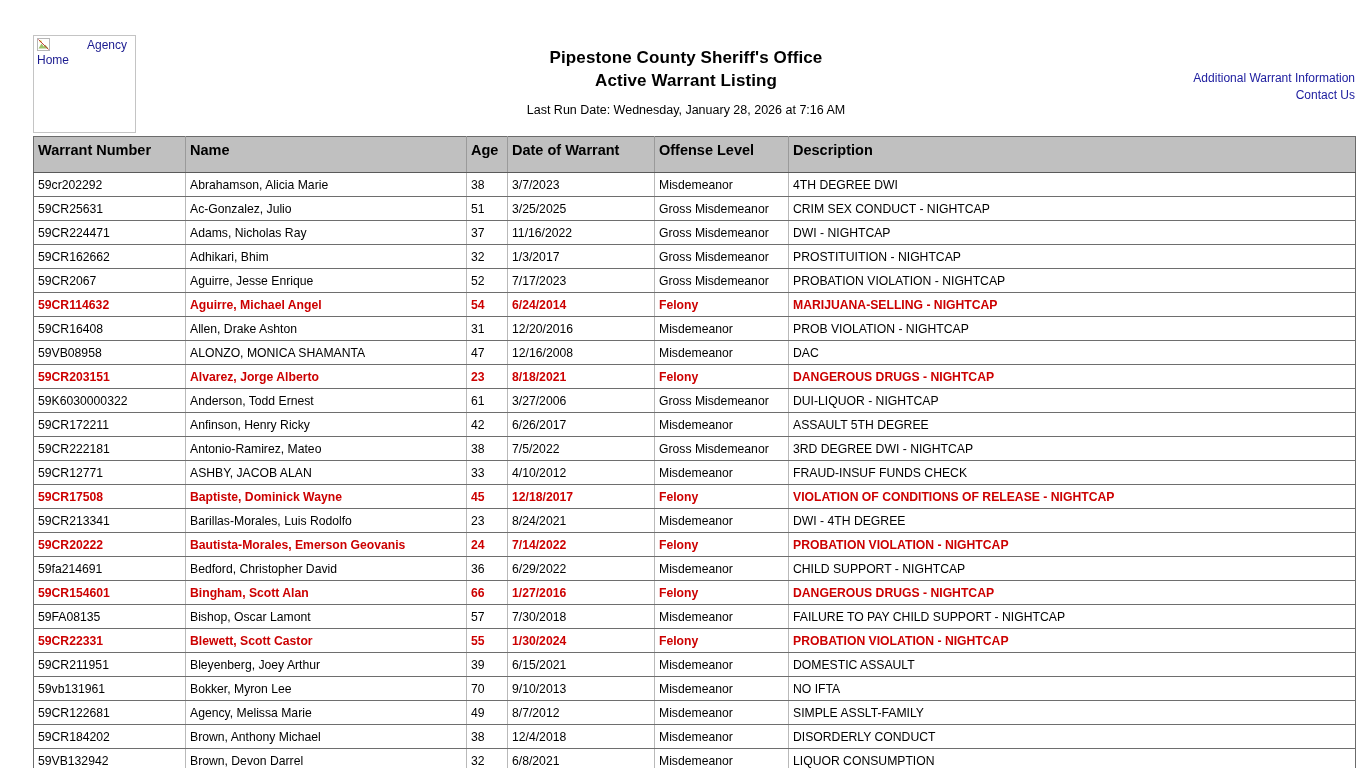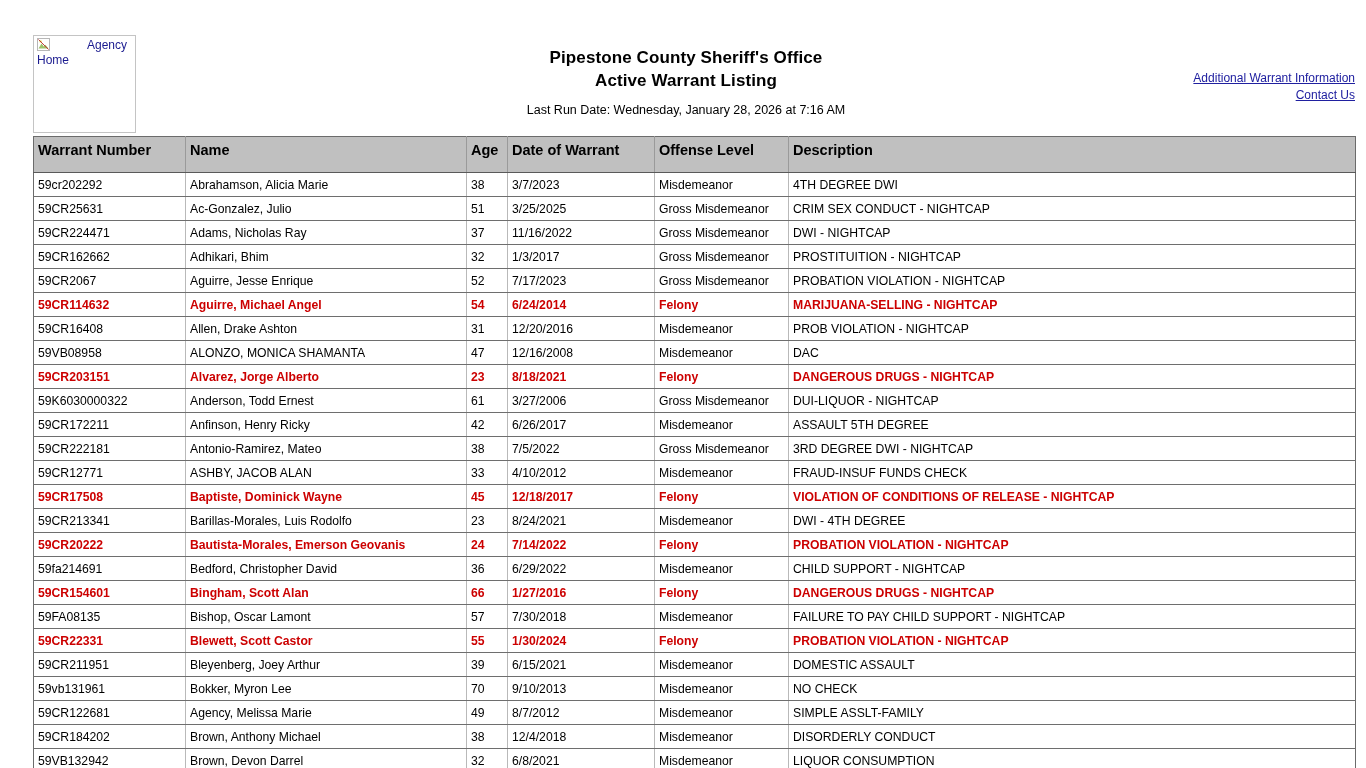--- a/index.html
+++ b/index.html
@@ -82,21 +82,20 @@
     position: absolute;
     right: 11px;
     top: 70px;
     text-align: right;
     line-height: 17px;
   }
   .header-links a {
     display: block;
     font-size: 12px;
     color: #2020a0;
-    text-decoration: underline;
     cursor: pointer;
   }
 
   
   .table-wrap {
     margin: 0 11px 0 33px;
     width: 1322px;
   }
   table.warrants {
     border-collapse: collapse;
@@ -363,21 +362,21 @@
           <td>6/15/2021</td>
           <td>Misdemeanor</td>
           <td>DOMESTIC ASSAULT</td>
         </tr>
         <tr>
           <td>59vb131961</td>
           <td>Bokker, Myron Lee</td>
           <td>70</td>
           <td>9/10/2013</td>
           <td>Misdemeanor</td>
-          <td>NO CHECK</td>
+          <td>NO IFTA</td>
         </tr>
         <tr>
           <td>59CR122681</td>
           <td>Agency, Melissa Marie</td>
           <td>49</td>
           <td>8/7/2012</td>
           <td>Misdemeanor</td>
           <td>SIMPLE ASSLT-FAMILY</td>
         </tr>
         <tr>

